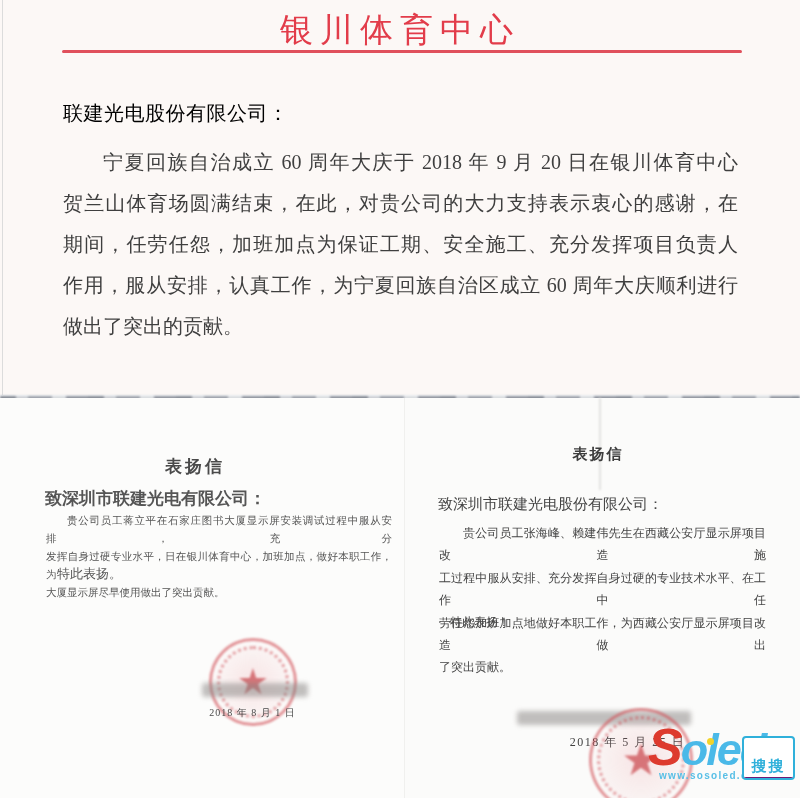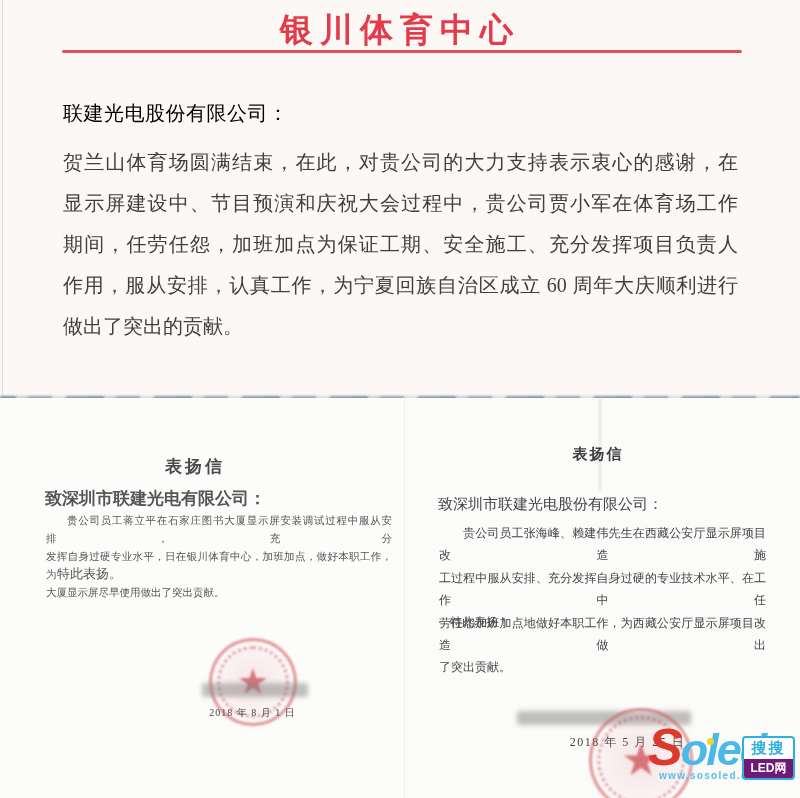--- a/index.html
+++ b/index.html
@@ -12,21 +12,21 @@
   .top-letter{
     position:absolute;left:0;top:0;width:800px;height:395px;
     background:#fcf8f6;
   }
   .top-letter::before{
     content:"";position:absolute;left:2px;top:0;width:1px;height:395px;
     background:#dcdcdc;
   }
   .tl-title{
     position:absolute;left:0;top:8px;width:800px;text-align:center;
-    font-size:33px;font-weight:bold;color:#e23c4a;letter-spacing:7px;
+    font-size:33px;font-weight:normal;color:#e23c4a;letter-spacing:7px;
     filter:blur(.3px);
   }
   .tl-rule{
     position:absolute;left:62px;top:50px;width:680px;height:3px;
     background:#e0505c;border-radius:2px;filter:blur(.4px);
   }
   .tl-salutation{
     position:absolute;left:63px;top:98px;font-size:20px;color:#000000;
     line-height:30px;filter:blur(.3px);letter-spacing:.5px;
   }
@@ -149,39 +149,39 @@
     position:absolute;left:14px;top:48px;font-size:10px;color:#58bfe6;
     letter-spacing:1.3px;font-weight:bold;
   }
   .wm-badge{
     position:absolute;left:97px;top:14px;width:53px;height:44px;
     border:2px solid #2fb0da;border-radius:4px;background:#ffffff;
     box-sizing:border-box;overflow:hidden;
   }
   .wm-badge-top{
     height:21px;display:flex;align-items:center;justify-content:center;
-    color:#2fb0da;font-size:15px;font-weight:bold;letter-spacing:2px;
+    color:#2fb0da;font-size:15px;font-weight:bold;letter-spacing:2px;margin-top:18px;
   }
   .wm-badge-bottom{
     height:19px;background:#701a75;display:flex;align-items:center;
     justify-content:center;color:#ffffff;font-size:12px;font-weight:bold;
   }
 </style>
 </head>
 <body>
 
 <div class="page">
 
   <div class="top-letter">
     <div class="tl-title">银川体育中心</div>
     <div class="tl-rule"></div>
     <div class="tl-salutation">联建光电股份有限公司：</div>
     <div class="tl-body">
+      <div class="jl first">宁夏回族自治成立 60 周年大庆于 2018 年 9 月 20 日在银川体育中心</div>
       <div class="jl">贺兰山体育场圆满结束，在此，对贵公司的大力支持表示衷心的感谢，在</div>
-      <div class="jl">显示屏建设中、节目预演和庆祝大会过程中，贵公司贾小军在体育场工作</div>
       <div class="jl">期间，任劳任怨，加班加点为保证工期、安全施工、充分发挥项目负责人</div>
       <div class="jl">作用，服从安排，认真工作，为宁夏回族自治区成立 60 周年大庆顺利进行</div>
       <div class="jl last">做出了突出的贡献。</div>
     </div>
   </div>
 
   <div class="shadow-band"></div>
 
   <div class="left-letter">
     <div class="bl-title">表扬信</div>

